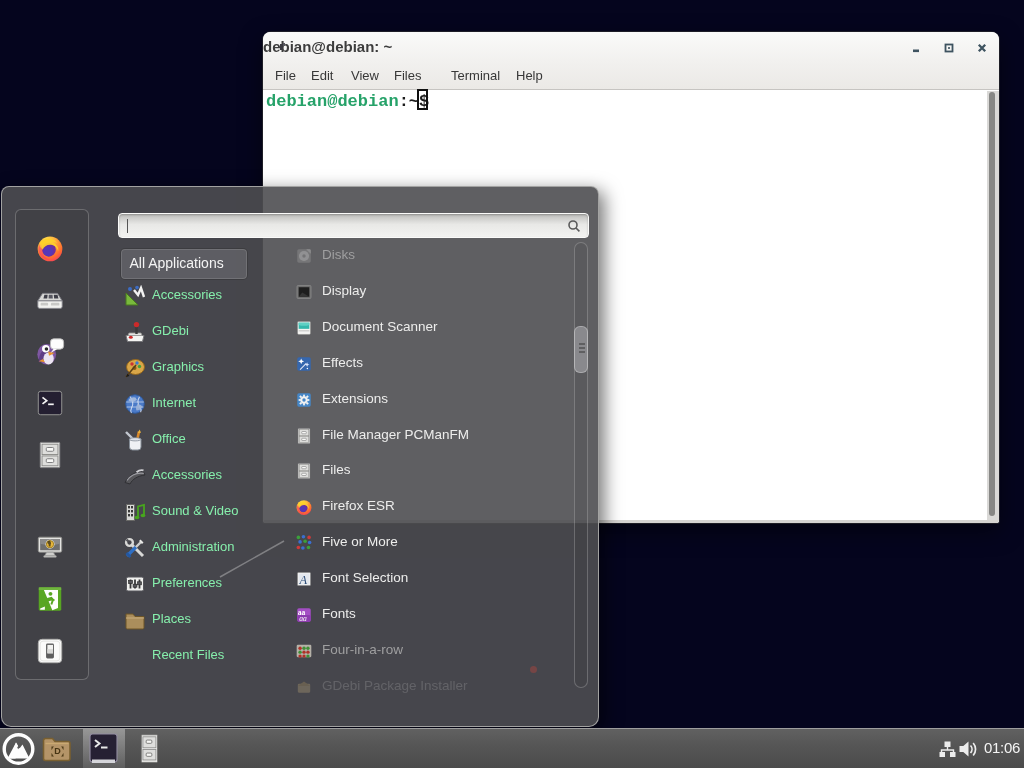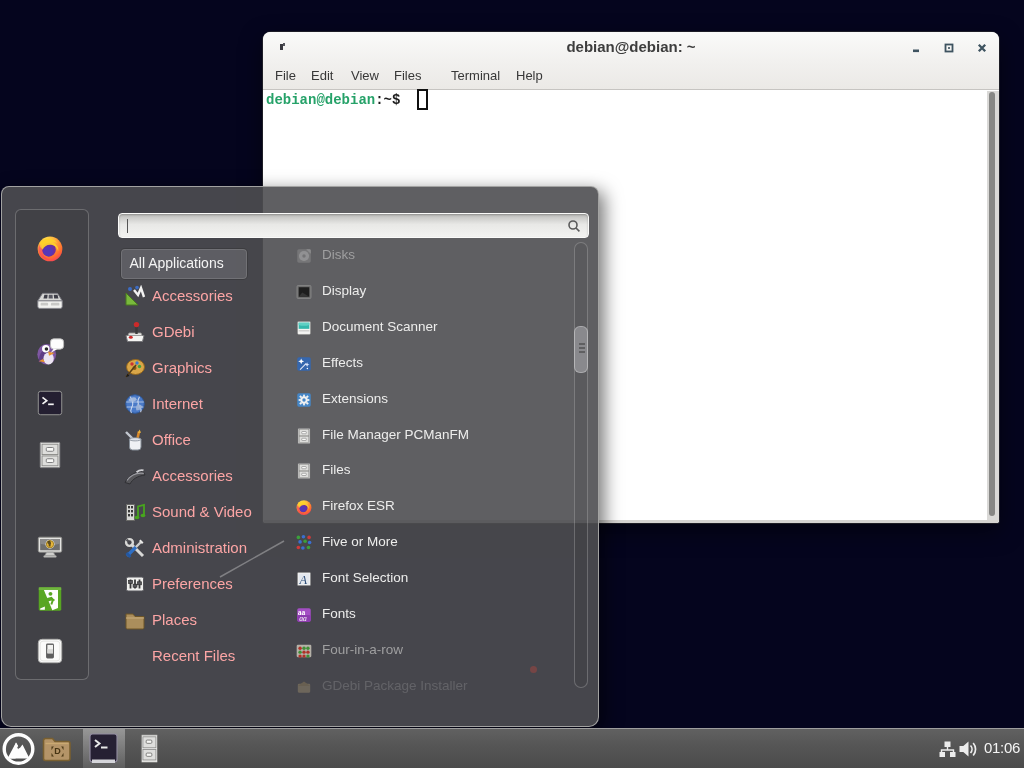--- a/index.html
+++ b/index.html
@@ -9,29 +9,29 @@
 .abs { position:absolute; }
 
 
 #term { position:absolute; left:263px; top:32px; width:736px; height:491px;
   border-radius:8px 8px 2px 2px; background:#ffffff;
   box-shadow:0 0 0 1px rgba(45,45,48,0.65), 0 8px 22px rgba(0,0,0,0.5); }
 #termhead { position:absolute; left:0; top:0; width:736px; height:58px;
   border-radius:7px 7px 0 0;
   background:linear-gradient(180deg,#fafaf9 0%,#f1f0ee 55%,#ebe9e6 100%);
   border-bottom:1px solid #c6c4c1; }
-#termtitle { position:absolute; left:0; top:6px; width:736px; text-align:center;
+#termtitle { position:absolute; left:0; top:6px; width:736px; 
   font-size:15px; font-weight:bold; color:#3d3d3d; }
 .tbtn { position:absolute; top:10px; color:#3e5360; font-weight:bold; }
 #termmenu { position:absolute; left:0; top:29px; width:640px; height:29px; font-size:13px; color:#383838; }
 #termmenu span { position:absolute; top:7px; }
 #termbody { position:absolute; left:1px; top:59px; width:734px; height:431px; background:#ffffff; }
 #tscroll { position:absolute; right:0px; top:59px; width:12.5px; height:430px; background:#dad9d7; }
 #tthumb { position:absolute; right:4px; top:60px; width:6.5px; height:424px; background:#878785; border-radius:3.5px; }
-#prompt { position:absolute; left:3px; top:59.5px; font-family:"Liberation Mono",monospace; font-size:14px; font-weight:bold; }
+#prompt { position:absolute; left:3px; top:59.5px; font-family:"Liberation Mono",monospace; font-size:17px; font-weight:bold; }
 #prompt .u { color:#26a269; }
 #prompt .d { color:#1c1c1c; }
 #cursor { position:absolute; left:154px; top:57px; width:11px; height:21px; border:2px solid #101010; }
 
 
 #menu { position:absolute; left:1px; top:186px; width:598px; height:541px;
   background:rgba(78,78,81,0.9);
   border:1.5px solid rgba(168,168,166,0.95);
   border-radius:8px 8px 10px 10px;
   box-shadow:5px 5px 18px rgba(0,0,0,0.55); }
@@ -39,21 +39,21 @@
   border:1px solid rgba(190,190,190,0.35); border-radius:6px; background:rgba(30,30,32,0.12); }
 #searchbox { position:absolute; left:116px; top:25.5px; width:471px; height:25px;
   border:1px solid #fbfbfa; border-radius:4px;
   background:linear-gradient(180deg,#bcbcba 0%,#e8e8e6 45%,#f3f3f1 100%);
   box-shadow:inset 0 1px 2px rgba(0,0,0,0.25); }
 #scursor { position:absolute; left:8px; top:5px; width:1px; height:14px; background:#555; }
 #allapps { position:absolute; left:117.5px; top:61px; width:128px; height:32px;
   background:rgba(255,255,255,0.13); border:1px solid rgba(0,0,0,0.35); border-radius:5px;
   box-shadow:inset 0 0 0 1px rgba(255,255,255,0.12);
   color:#f4f4f4; font-size:14px; line-height:28px; padding-left:9px; }
-.cat { position:absolute; left:150px; color:#fca5a5; font-size:15px;text-align:right; }
+.cat { position:absolute; left:150px; color:#86efac; font-size:13px;text-align:right; }
 .app { position:absolute; left:320px; color:#ededec; font-size:13.5px; }
 .app.dis { color:#9f9fa0; }
 .icon { position:absolute; }
 #watermark { position:absolute; left:460px; top:470px; font-family:"Liberation Serif",serif; font-size:46px; color:rgba(255,255,255,0.11); letter-spacing:-1px; filter:blur(0.9px); }
 
 
 #panel { position:absolute; left:0; top:728px; width:1024px; height:40px;
   background:linear-gradient(180deg,#616161 0%,#565656 40%,#4b4b4b 100%);
   border-top:1px solid #9e9e9e; }
 #activeapp { position:absolute; left:83px; top:0px; width:42px; height:40px;

